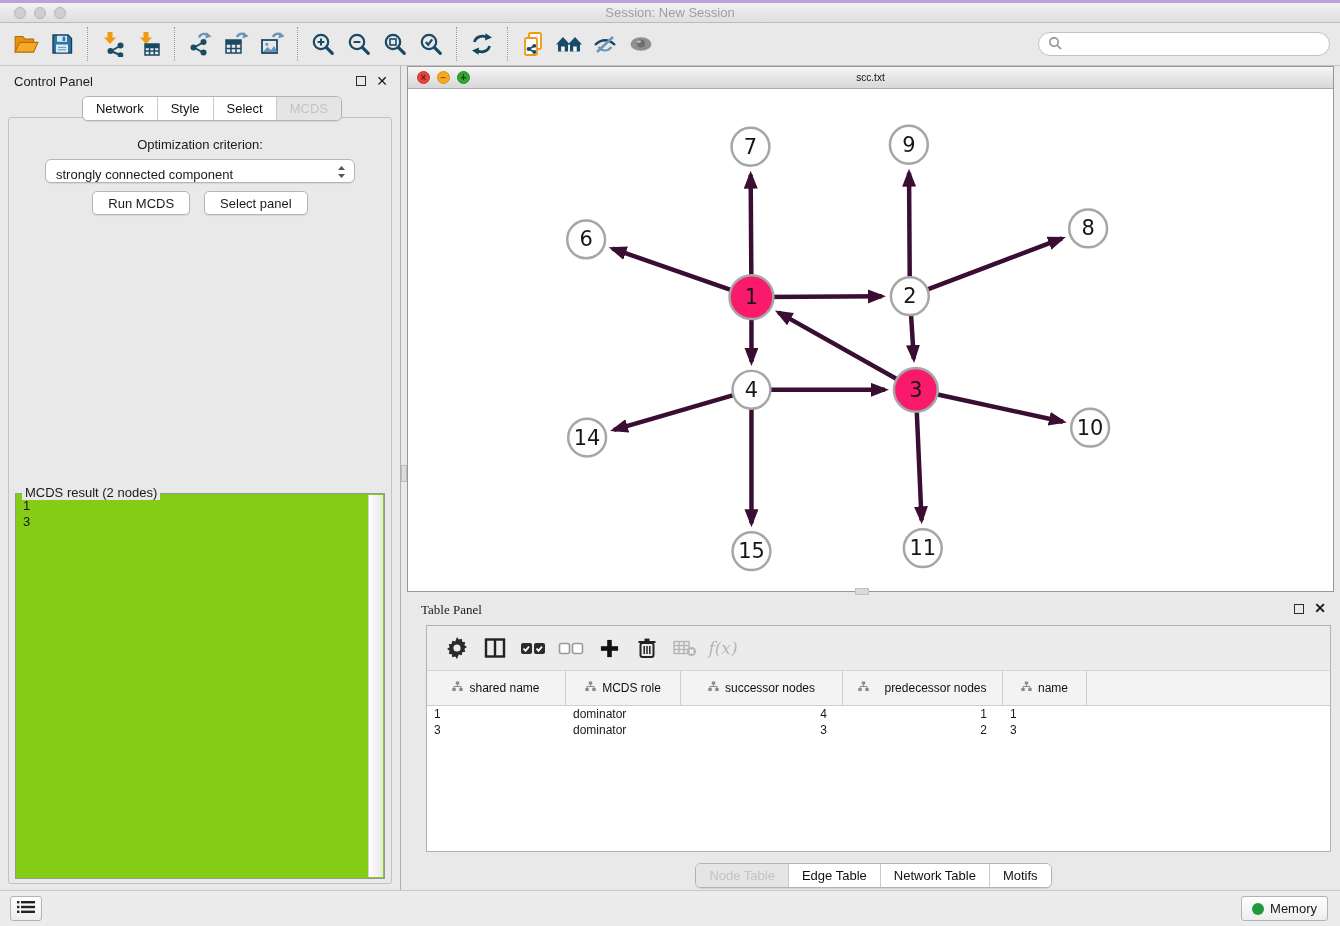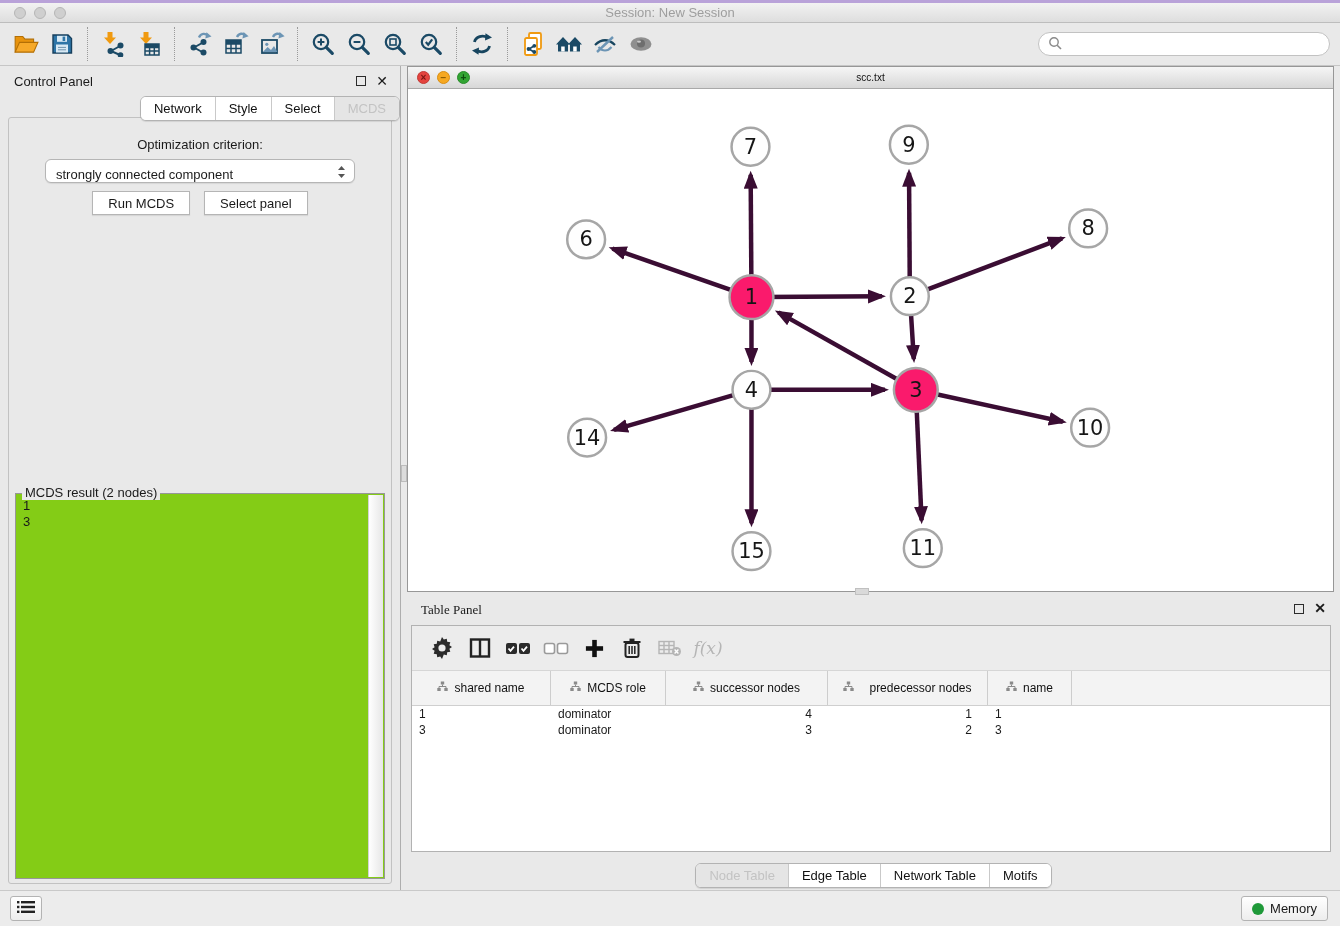--- a/index.html
+++ b/index.html
@@ -42,30 +42,30 @@
     background:#fff; box-shadow:0 1px 1px rgba(0,0,0,.10); }
   .seg-tab { padding:4px 13px; font-size:13px; background:#fff; color:#111; border-left:1px solid #c9c9c9; white-space:nowrap; }
   .seg-tab:first-child { border-left:none; }
   .seg-tab.active { background:#e5e5e5; color:#c3c3c3; }
 
   
   .control-panel { position:absolute; left:0; top:66px; width:401px; height:824px;
     border-right:1px solid #aeaeae; background:#e9e9e9; }
   .cp-header { position:relative; height:28px; padding:8px 0 0 14px; }
   .cp-header .head-icons { right:12px; top:9px; }
-  .cp-tabs { position:absolute; top:30px; left:0; right:0; display:flex; justify-content:flex-end; z-index:2;margin-left:24px; }
+  .cp-tabs { position:absolute; top:30px; left:0; right:0; display:flex; justify-content:center; z-index:2;margin-left:24px; }
   .cp-box { position:absolute; left:8px; right:8px; top:51px; bottom:6px;
     border:1px solid #c2c2c2; border-radius:3px; }
   .opt-label { position:absolute; top:19px; left:0; right:0; text-align:center; font-size:13px; }
   .select { position:absolute; left:36px; right:36px; top:41px; height:24px; background:#fff;
     border:1px solid #b5b5b5; border-radius:6px; display:flex; align-items:flex-end;
     padding:0 8px 0 10px; font-size:13px; box-shadow:0 1px 1px rgba(0,0,0,.08); }
   .select .sel-text { flex:1; }
   .btn-row { position:absolute; top:73px; left:0; right:0; display:flex; justify-content:center; gap:14px; }
-  .btn { height:24px; padding:0 15px; background:#fff; border:1px solid #b5b5b5; border-radius:0;
+  .btn { height:24px; padding:0 15px; background:#fff; border:1px solid #b5b5b5; border-radius:5px;
     font-size:13px; display:flex; align-items:center; box-shadow:0 1px 1px rgba(0,0,0,.08); }
   .fieldset { position:absolute; left:6px; right:6px; top:375px; bottom:4px;
     border:1px solid #979797; background:#84cc16; }
   .legend { position:absolute; top:-9px; left:6px; background:#e9e9e9; padding:0 3px; font-size:13px; }
   .result-list { position:absolute; top:2px; left:2px; right:17px; bottom:2px;
     font-size:13px; line-height:16px; padding:2px 5px; overflow:hidden; }
   .scroll-track { position:absolute; top:1px; bottom:1px; right:1px; width:15px;
     background:linear-gradient(to right,#ffffff,#e6e6e6); border-left:1px solid #d4d4d4; }
 
   
@@ -90,21 +90,21 @@
 
   
   .hsplit { position:absolute; left:407px; top:592px; width:933px; height:3px; background:#e9e9e9; }
   .hhandle { position:absolute; left:448px; top:-4px; width:14px; height:7px;
     background:#d9d9d9; border:1px solid #c0c0c0; }
 
   
   .table-panel { position:absolute; left:407px; top:595px; width:933px; height:295px; background:#e9e9e9; }
   .tp-header { position:relative; height:28px; padding:7px 0 0 14px;font-family:Liberation Serif, serif; }
   .tp-header .head-icons { right:14px; top:8px; }
-  .tp-box { position:absolute; left:4px; right:9px; top:30px; height:227px;
+  .tp-box { position:absolute; left:19px; right:9px; top:30px; height:227px;
     border:1px solid #b2b2b2; background:#fff; overflow:hidden; }
   .tp-toolbar { height:44px; background:#ececec; display:flex; align-items:center; padding-left:16px; gap:10px; }
   .tp-tbtn { width:28px; height:28px; display:flex; align-items:center; justify-content:center; }
   .fx-label { font-family:"DejaVu Serif","Liberation Serif",serif; font-style:italic;
     font-size:17px; color:#b5b5b5; }
   .tbl-header { display:flex; height:36px; background:#f3f3f3;
     border-top:1px solid #d6d6d6; border-bottom:1px solid #cfcfcf; font-size:12px; }
   .th { display:flex; align-items:center; justify-content:center; gap:6px;
     border-right:1px solid #cdcdcd; color:#111; }
   .th-fill { flex:1; border-right:none; }

